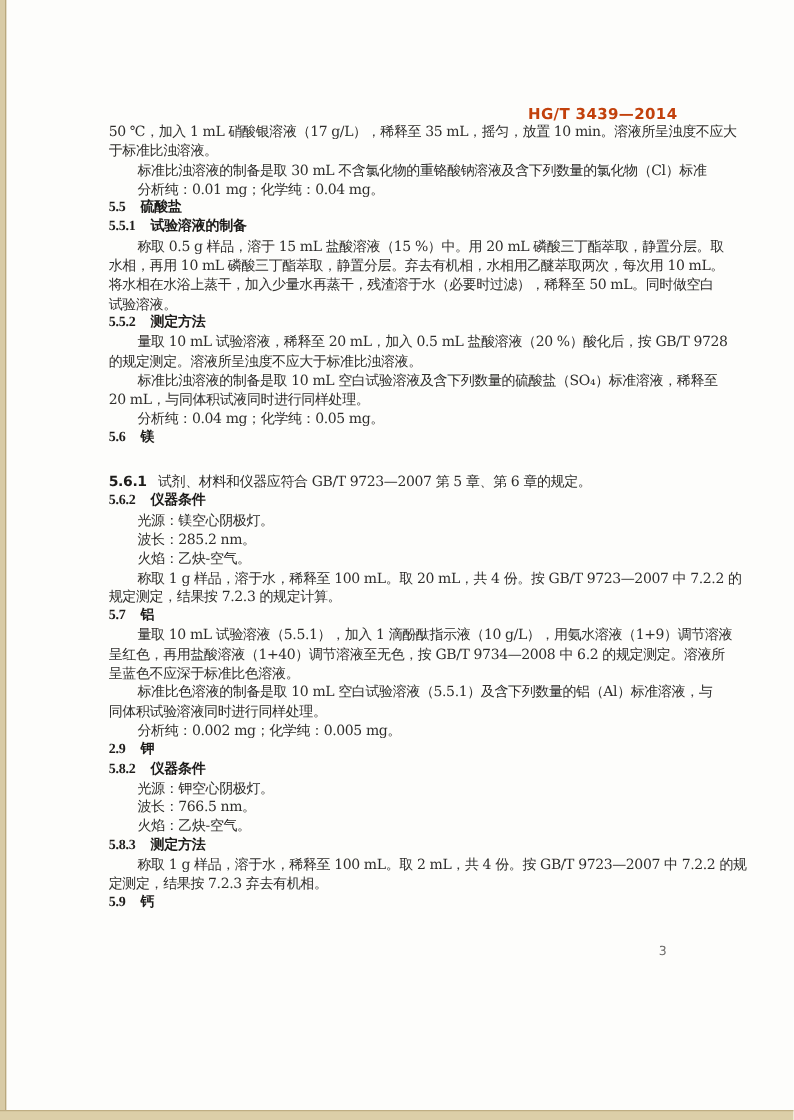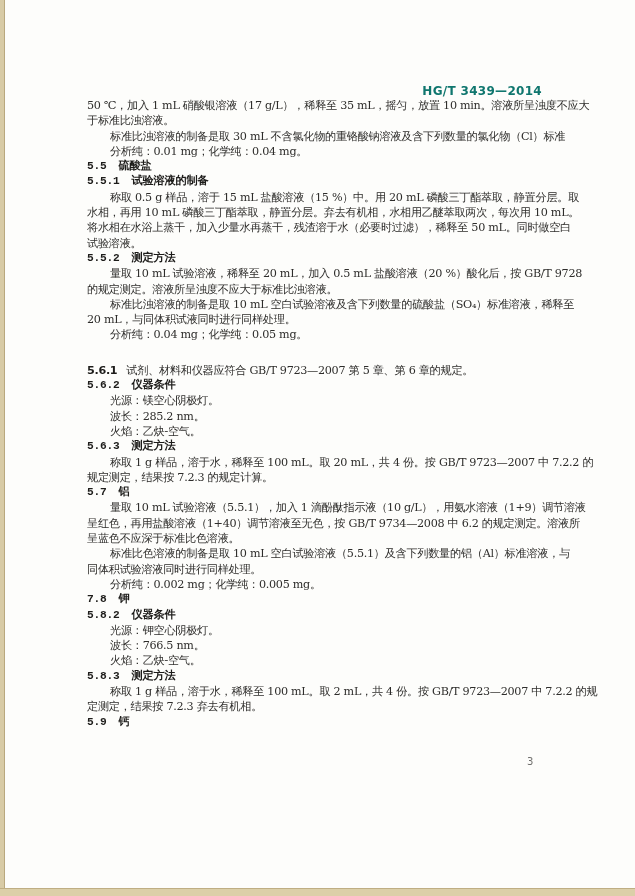--- a/index.html
+++ b/index.html
@@ -13,32 +13,32 @@
     position:absolute; left:0; top:0; width:4px; height:100%;
     background:#d8cba6; border-right:1px solid #b9a87e;
   }
   .edge-bottom {
     position:absolute; left:0; bottom:0; width:100%; height:7px;
     background:#dccfa8; border-top:1px solid #bfae83;
   }
   .doc-header {
     position:absolute; top:84px; right:93px;
     font-family:"DejaVu Sans","Liberation Sans",sans-serif;
-    font-weight:bold; font-size:12px; letter-spacing:0.3px; color:#0f766e;
+    font-weight:bold; font-size:12px; letter-spacing:0.3px; color:#c2410c;
     white-space:nowrap;
   }
   .body-text {
     position:absolute; left:87px; top:98px; width:465px;
     font-size:11.2px; line-height:15.3px;
   }
   .line { white-space:nowrap; letter-spacing:-0.3px; }
   .line.pi { padding-left:23px; }
   .line.h {
     font-weight:bold; color:#1d1c1a;
-    font-family:Liberation Mono, monospace;
+    font-family:Liberation Serif, serif;
     letter-spacing:-0.2px;
   }
   .line.hn { font-weight:normal;margin-top:20px; }
   .line .num { display:inline-block; }
   .line.h .num { margin-right:12px; }
   .line.hn .num {
     font-weight:bold; color:#1d1c1a; margin-right:9px;
     font-family:"DejaVu Sans","Liberation Sans",sans-serif;
   }
   .page-number {
@@ -66,36 +66,36 @@
       <div class="line pi">称取 0.5 g 样品，溶于 15 mL 盐酸溶液（15 %）中。用 20 mL 磷酸三丁酯萃取，静置分层。取</div>
       <div class="line p">水相，再用 10 mL 磷酸三丁酯萃取，静置分层。弃去有机相，水相用乙醚萃取两次，每次用 10 mL。</div>
       <div class="line p">将水相在水浴上蒸干，加入少量水再蒸干，残渣溶于水（必要时过滤），稀释至 50 mL。同时做空白</div>
       <div class="line p">试验溶液。</div>
       <div class="line h"><span class="num">5.5.2</span><span>测定方法</span></div>
       <div class="line pi">量取 10 mL 试验溶液，稀释至 20 mL，加入 0.5 mL 盐酸溶液（20 %）酸化后，按 GB/T 9728</div>
       <div class="line p">的规定测定。溶液所呈浊度不应大于标准比浊溶液。</div>
       <div class="line pi">标准比浊溶液的制备是取 10 mL 空白试验溶液及含下列数量的硫酸盐（SO₄）标准溶液，稀释至</div>
       <div class="line p">20 mL，与同体积试液同时进行同样处理。</div>
       <div class="line pi">分析纯：0.04 mg；化学纯：0.05 mg。</div>
+      <div class="line h"><span class="num">5.6</span><span>镁</span></div>
       <div class="line hn"><span class="num">5.6.1</span><span>试剂、材料和仪器应符合 GB/T 9723—2007 第 5 章、第 6 章的规定。</span></div>
       <div class="line h"><span class="num">5.6.2</span><span>仪器条件</span></div>
       <div class="line pi">光源：镁空心阴极灯。</div>
       <div class="line pi">波长：285.2 nm。</div>
       <div class="line pi">火焰：乙炔-空气。</div>
-      <div class="line h"><span class="num">5.6.3</span><span>测定方法</span></div>
       <div class="line pi">称取 1 g 样品，溶于水，稀释至 100 mL。取 20 mL，共 4 份。按 GB/T 9723—2007 中 7.2.2 的</div>
       <div class="line p">规定测定，结果按 7.2.3 的规定计算。</div>
       <div class="line h"><span class="num">5.7</span><span>铝</span></div>
       <div class="line pi">量取 10 mL 试验溶液（5.5.1），加入 1 滴酚酞指示液（10 g/L），用氨水溶液（1+9）调节溶液</div>
       <div class="line p">呈红色，再用盐酸溶液（1+40）调节溶液至无色，按 GB/T 9734—2008 中 6.2 的规定测定。溶液所</div>
       <div class="line p">呈蓝色不应深于标准比色溶液。</div>
       <div class="line pi">标准比色溶液的制备是取 10 mL 空白试验溶液（5.5.1）及含下列数量的铝（Al）标准溶液，与</div>
       <div class="line p">同体积试验溶液同时进行同样处理。</div>
       <div class="line pi">分析纯：0.002 mg；化学纯：0.005 mg。</div>
-      <div class="line h"><span class="num">7.8</span><span>钾</span></div>
+      <div class="line h"><span class="num">2.9</span><span>钾</span></div>
       <div class="line h"><span class="num">5.8.2</span><span>仪器条件</span></div>
       <div class="line pi">光源：钾空心阴极灯。</div>
       <div class="line pi">波长：766.5 nm。</div>
       <div class="line pi">火焰：乙炔-空气。</div>
       <div class="line h"><span class="num">5.8.3</span><span>测定方法</span></div>
       <div class="line pi">称取 1 g 样品，溶于水，稀释至 100 mL。取 2 mL，共 4 份。按 GB/T 9723—2007 中 7.2.2 的规</div>
       <div class="line p">定测定，结果按 7.2.3 弃去有机相。</div>
       <div class="line h"><span class="num">5.9</span><span>钙</span></div>
     </div>
 

